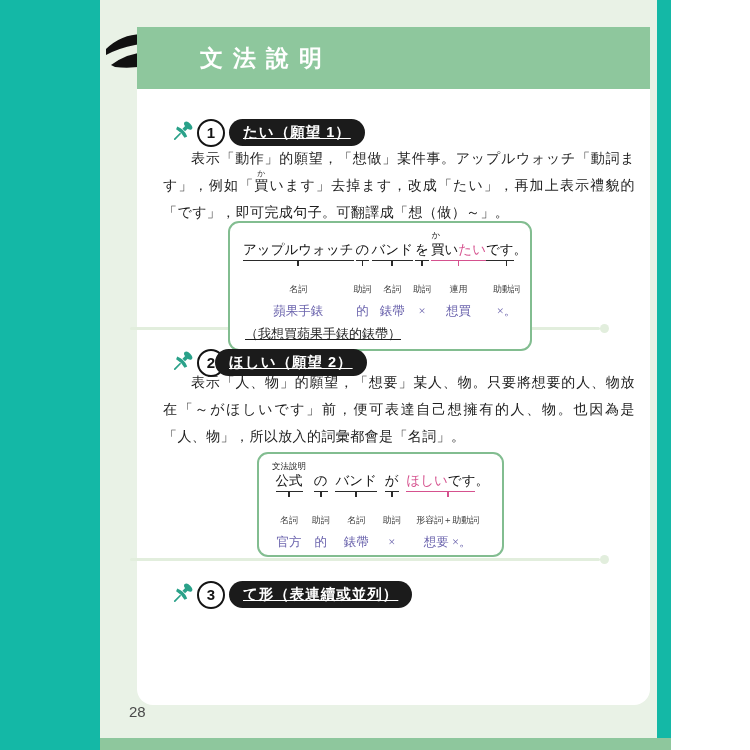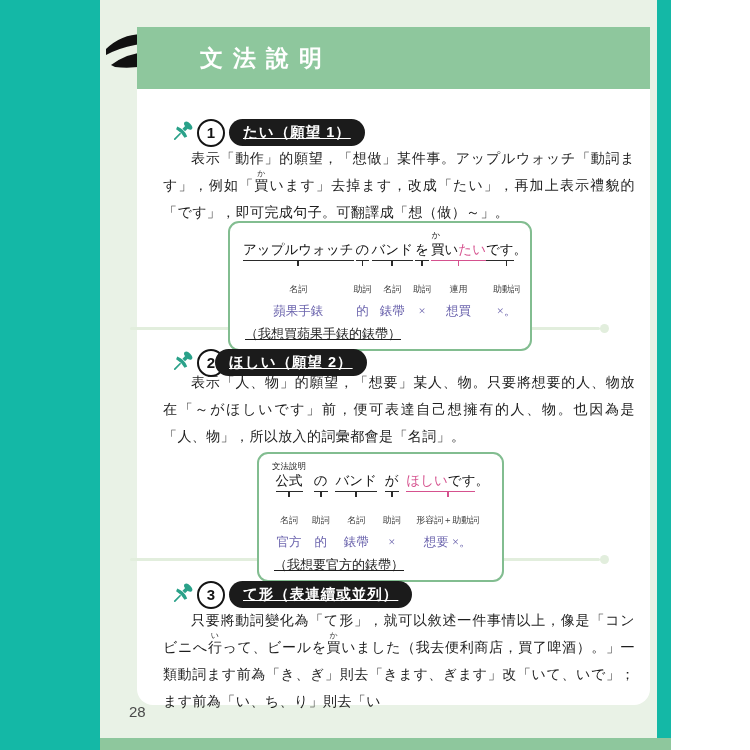--- a/index.html
+++ b/index.html
@@ -208,30 +208,28 @@
           <div class="furi left"></div>
           <div class="jprow">
             <span class="jpw"><span class="hl">ほしい</span><span>です</span></span>
             <span class="tail">。</span>
           </div>
           <div class="tick"></div>
           <div class="pos">形容詞＋助動詞</div>
           <div class="zh">想要 ×。</div>
         </div>
       </div>
-      <div class="trans">（我想要官方的錶帶）</div>
     </div>
 
   <svg class="pin" style="left:170px;top:582px" viewBox="0 0 24 24">
     <g transform="rotate(45 12 10)" fill="#2aa189">
       <ellipse cx="12" cy="3.2" rx="4.6" ry="2.6"></ellipse>
       <rect x="10.3" y="4.5" width="3.4" height="4.5"></rect>
       <path d="M5.5,11 Q12,8 18.5,11 L17.5,13.5 Q12,12 6.5,13.5 Z"></path>
       <rect x="11.2" y="13" width="1.6" height="8.5" rx="0.8"></rect>
     </g>
   </svg>
   <div class="circle-num" style="left:197px;top:581px">3</div>
   <div class="badge" style="left:229px;top:581px">て形（表連續或並列）</div>
-  <p class="para" style="left:163px;top:607px"><span>只要將動詞變化為「て形」，就可以敘述一件事情以上，像是「コンビニへ</span><ruby>行<rt>い</rt></ruby><span>って、ビールを</span><ruby>買<rt>か</rt></ruby><span>いました（我去便利商店，買了啤酒）。」一類動詞ます前為「き、ぎ」則去「きます、ぎます」改「いて、いで」；ます前為「い、ち、り」則去「い</span></p>
 
   <div class="page-number">28</div>
   <div class="bottom-bar"></div>
 </div>
 
 </body></html>

